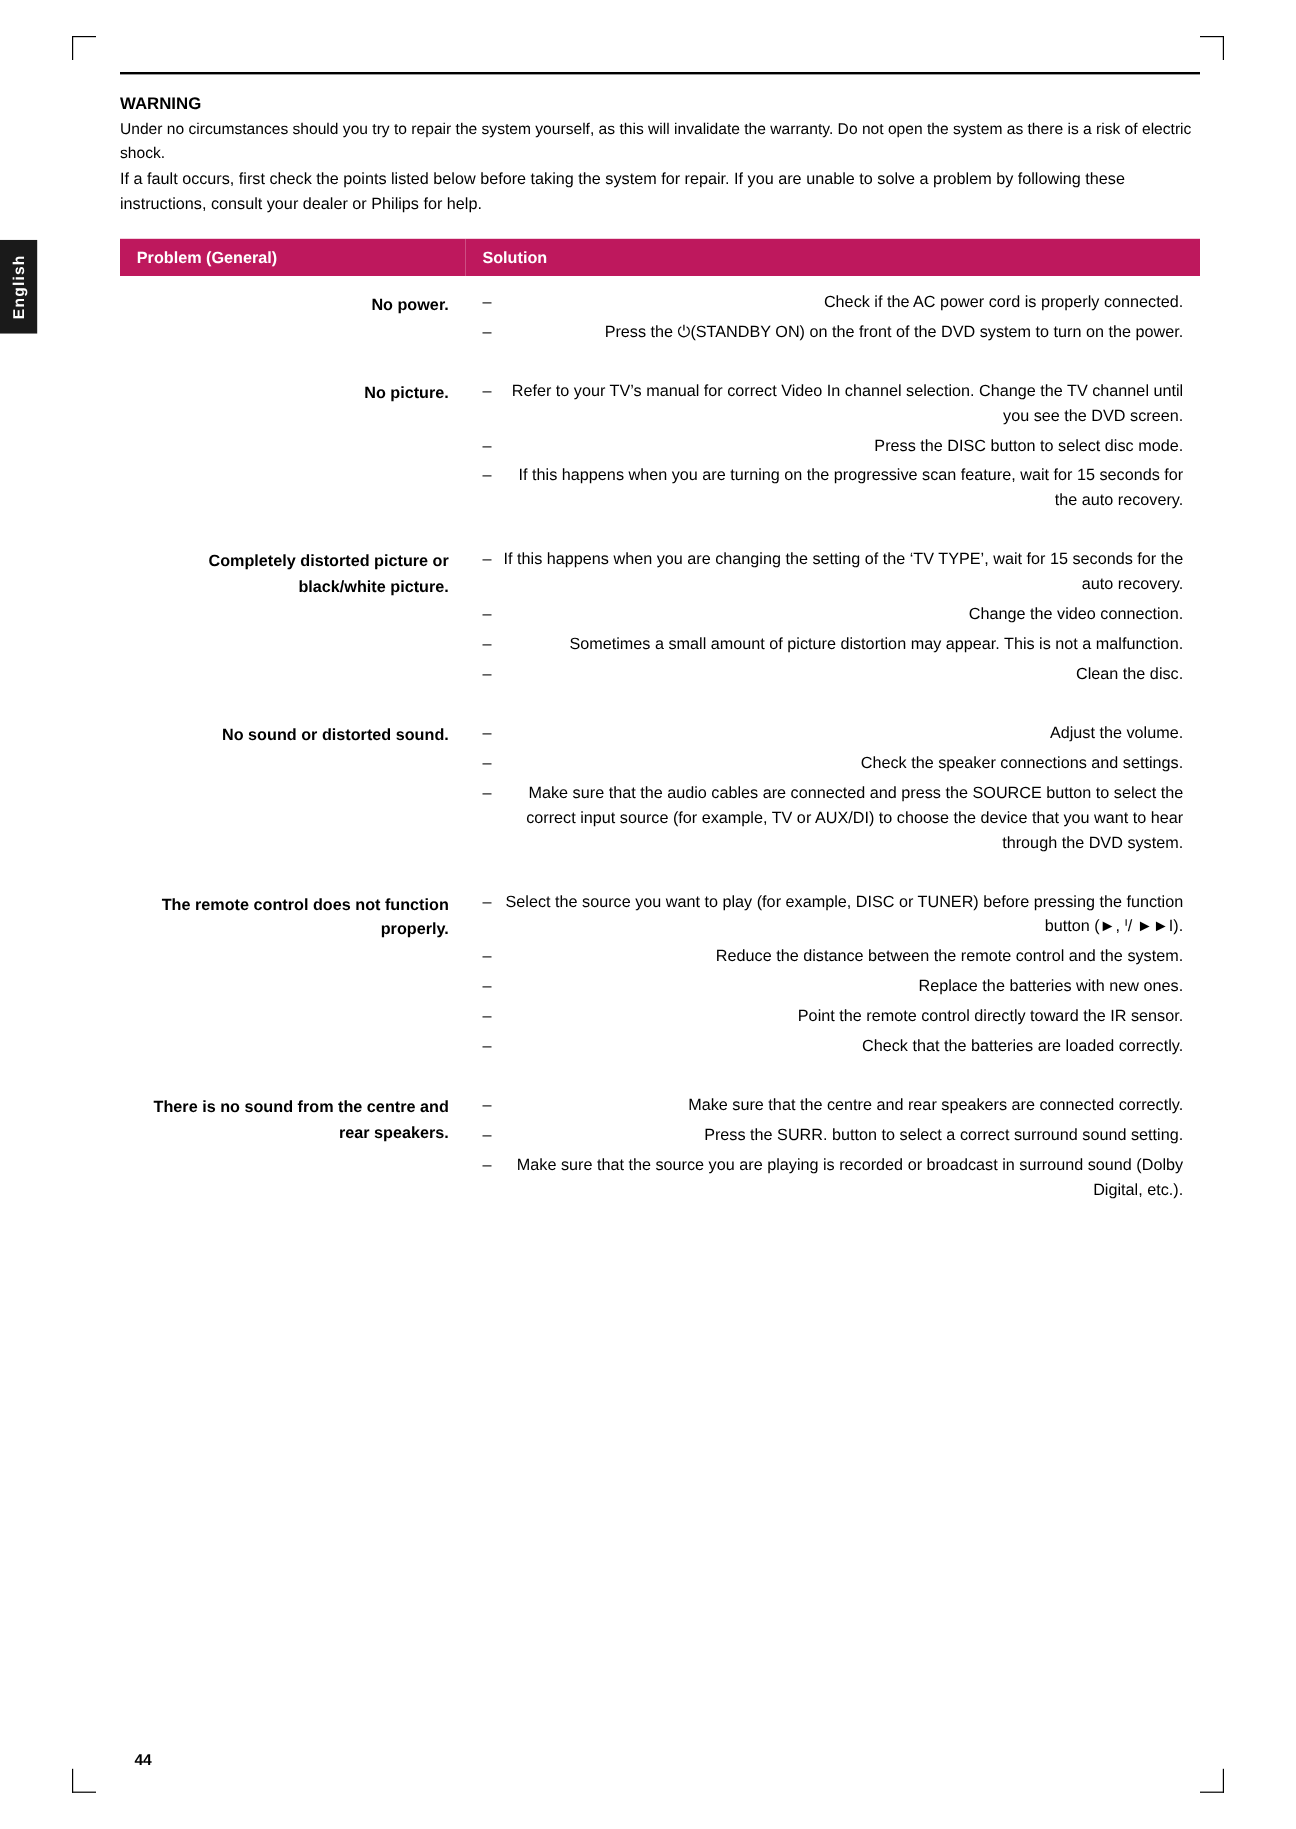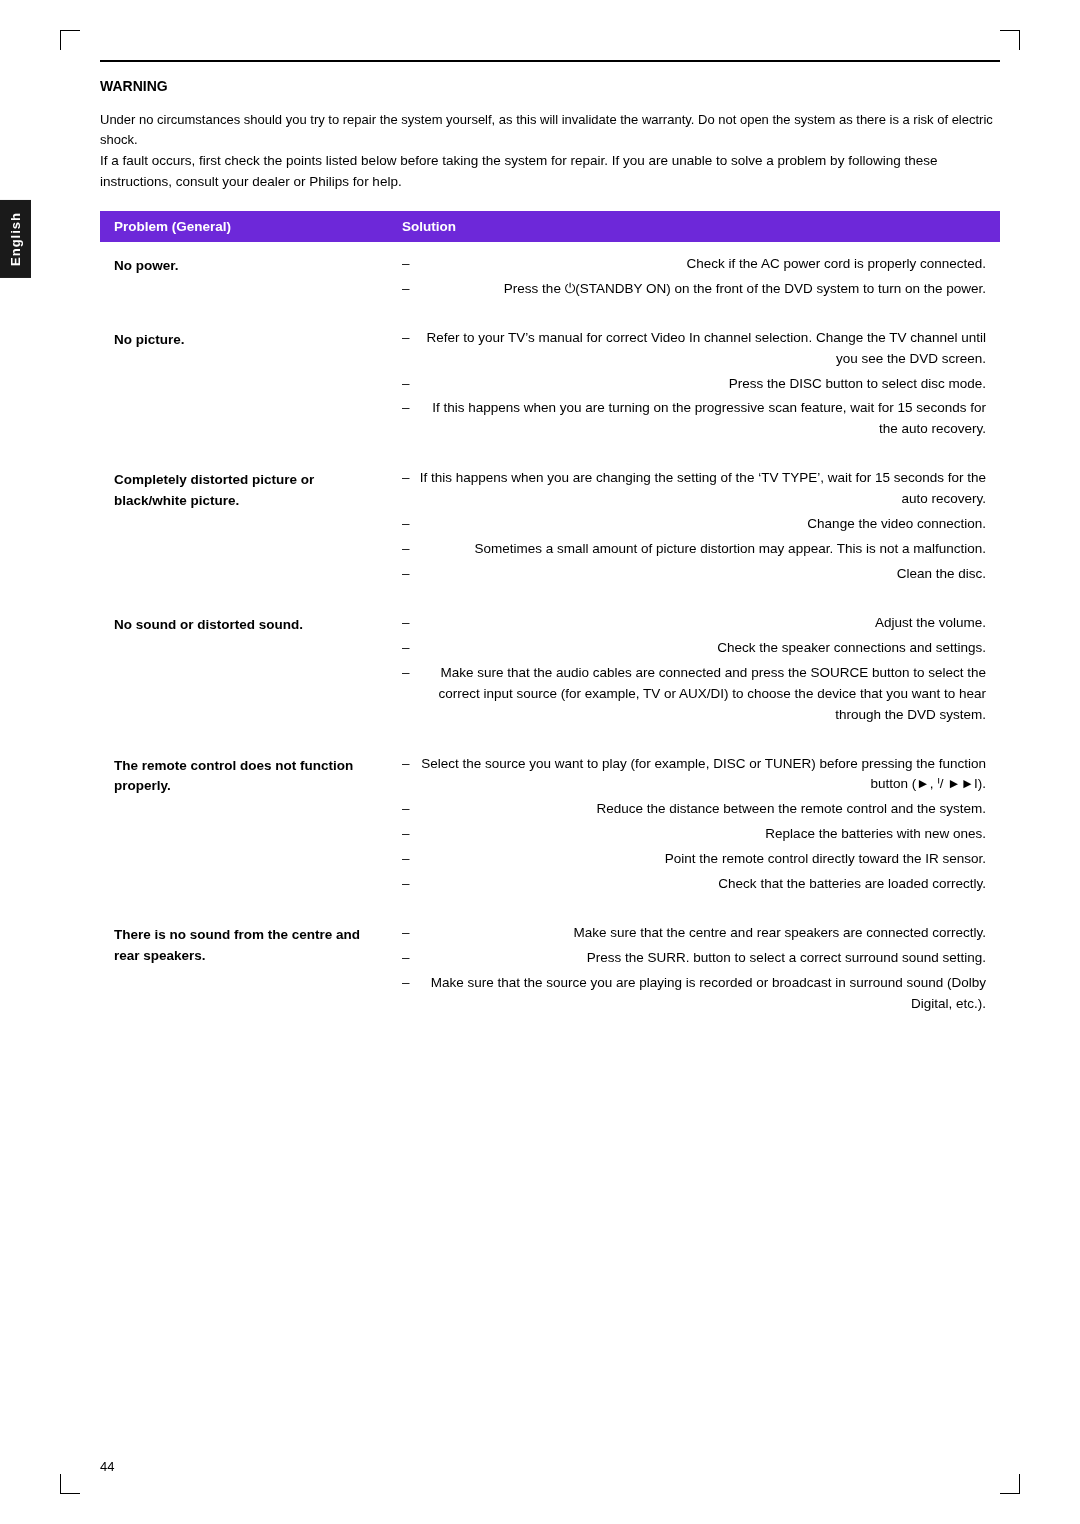--- a/index.html
+++ b/index.html
@@ -91,21 +91,21 @@
       margin-bottom: 16px;
     }
 
     .warning-section {
       margin-bottom: 18px;
     }
 
     .warning-title {
       font-weight: bold;
       font-size: 14px;
-      margin-bottom: 16px;
+      margin-bottom: 4px;
       text-transform: uppercase;
     }
 
     .warning-text {
       font-size: 13px;
       line-height: 1.5;
       margin-bottom: 2px;
     }
 
     .intro-text {
@@ -114,21 +114,21 @@
       margin-bottom: 4px;
     }
 
     .troubleshoot-table {
       width: 100%;
       border-collapse: collapse;
       margin-bottom: 20px;
     }
 
     .troubleshoot-table thead tr th {
-      background: #6d28d9;
+      background: #be185d;
       color: #ffffff;
       padding: 8px 14px;
       font-size: 13.5px;
       font-weight: bold;
       text-align: left;
     }
 
     .troubleshoot-table thead tr th:first-child {
       width: 32%;
     }
@@ -138,20 +138,21 @@
       vertical-align: top;
       font-size: 13.5px;
       line-height: 1.55;
       border: none;
     }
 
     .troubleshoot-table tbody tr td:first-child {
       font-weight: bold;
       width: 32%;
       padding-top: 14px;
+      text-align: right;
     }
 
     .troubleshoot-table tbody tr {
       border-bottom: none;
     }
 
     .solution-list {
       list-style: none;
       padding: 0;
       text-align: right;
@@ -166,22 +167,23 @@
 
     .solution-list li::before {
       content: "–";
       position: absolute;
       left: 0;
     }
 
     .page-number {
       position: absolute;
       bottom: 50px;
-      left: 100px;
+      left: 112px;
       font-size: 13px;
+      font-weight: bold;
     }
   </style>
 </head>
 <body>
 
 <div class="page-border-top-left"></div>
 <div class="page-border-top-right"></div>
 <div class="page-border-bottom-left"></div>
 <div class="page-border-bottom-right"></div>
 

